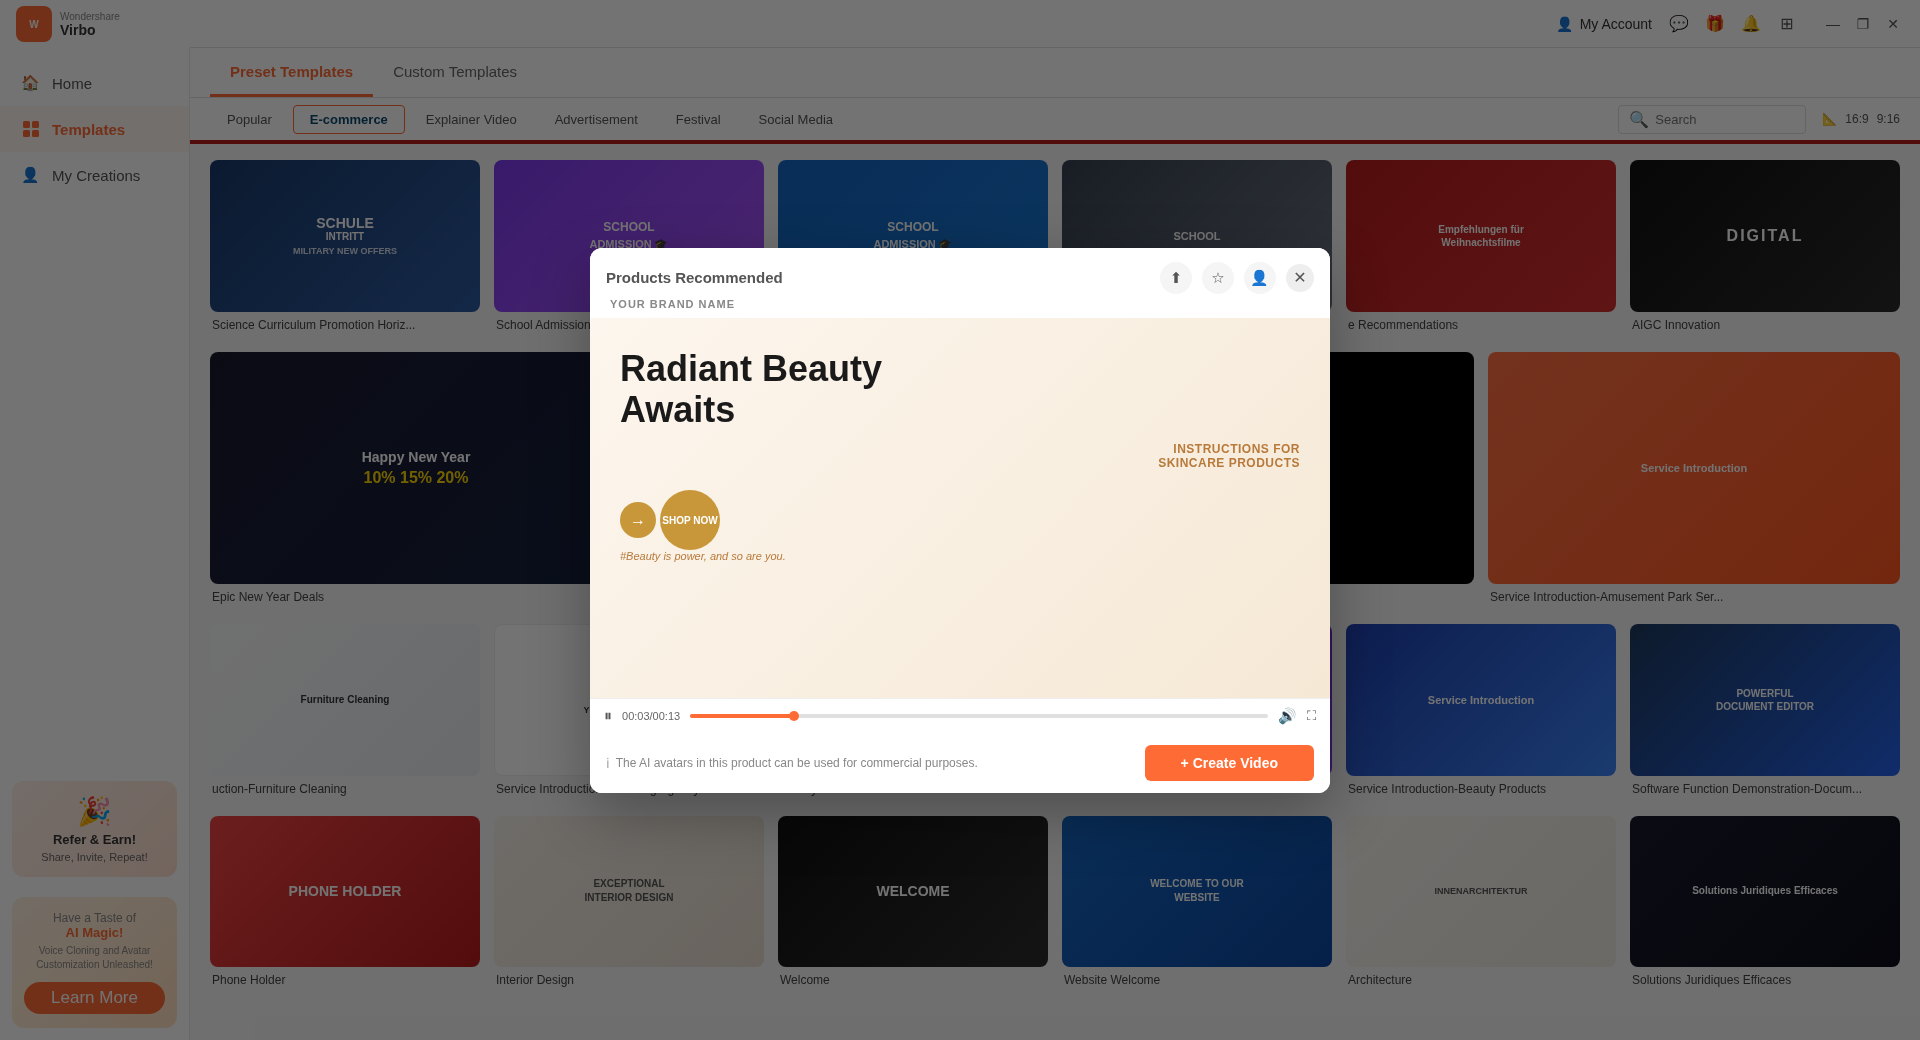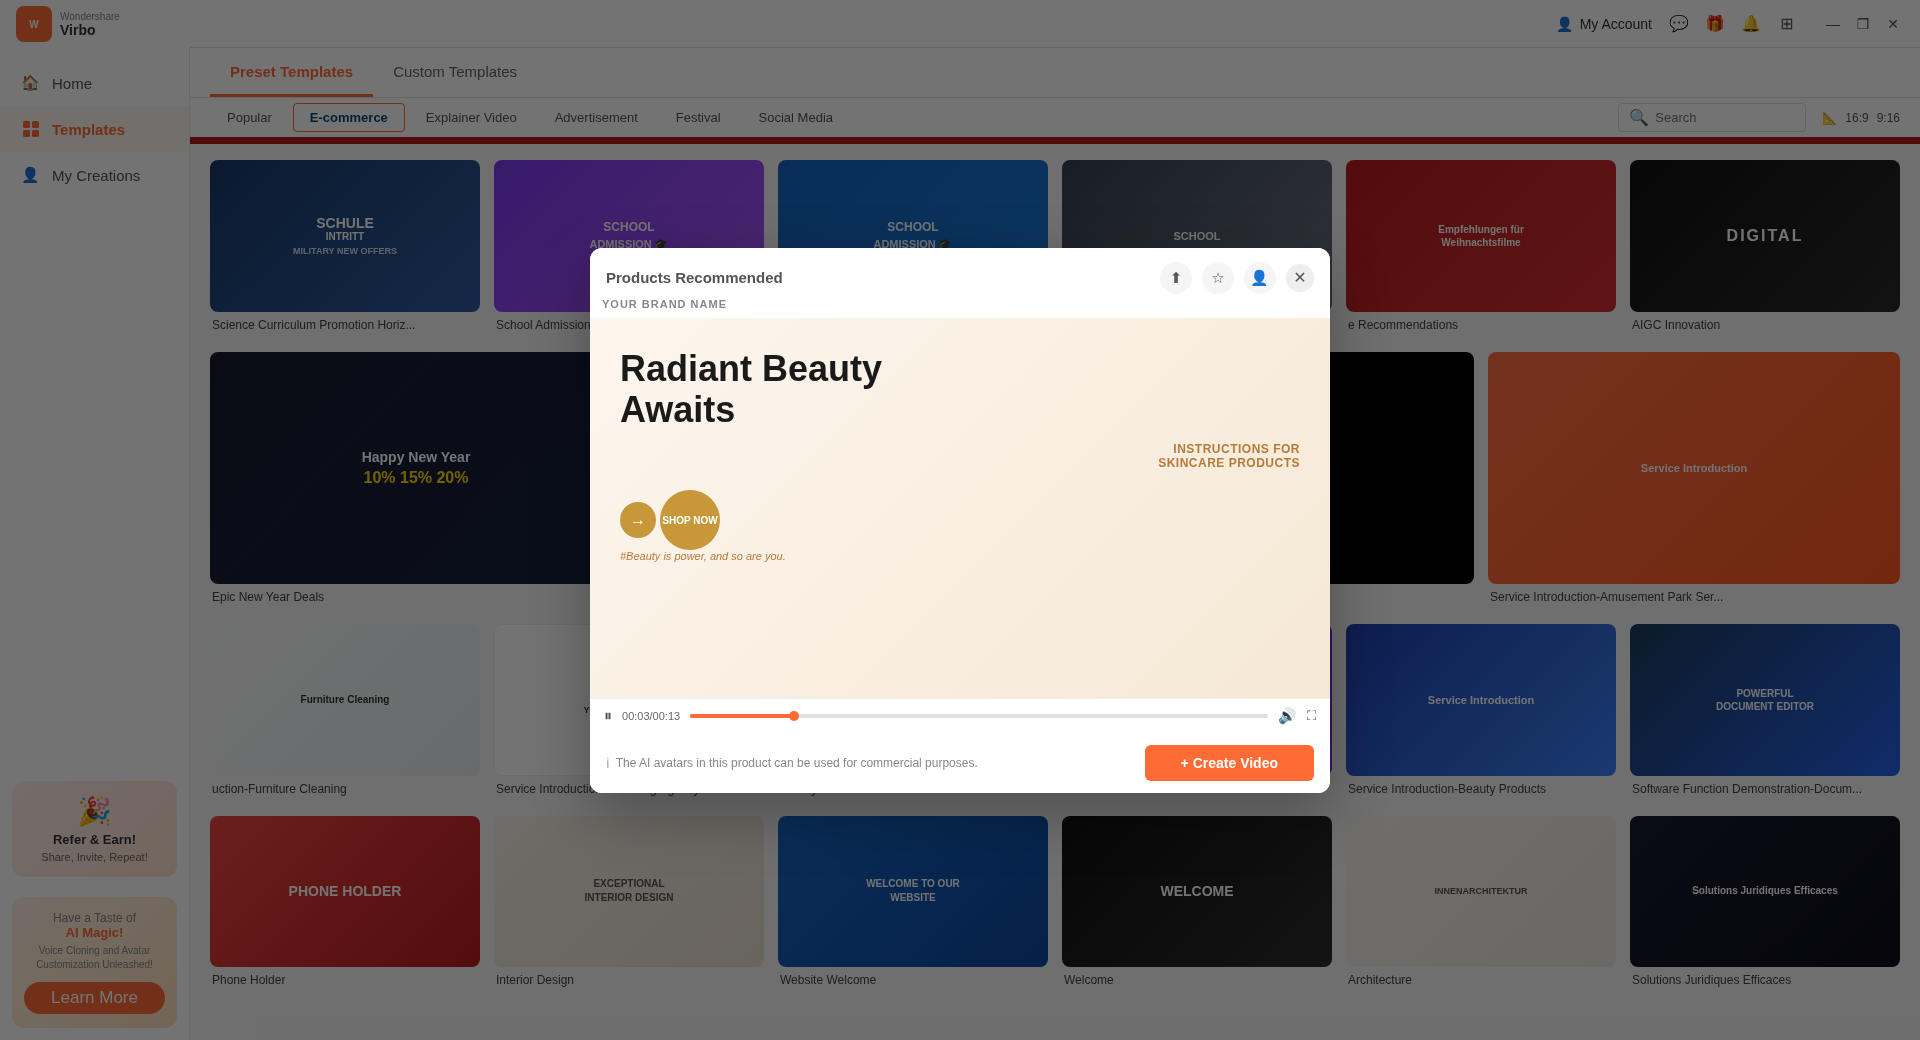--- a/index.html
+++ b/index.html
@@ -59,21 +59,21 @@
       display: flex; align-items: center; padding: 0 20px; height: 50px;
     }
     .tab-item {
       padding: 14px 20px; font-size: 15px; color: #666; cursor: pointer;
       border-bottom: 3px solid transparent; margin-bottom: -1px;
     }
     .tab-item.active { color: #ff6b35; border-bottom-color: #ff6b35; font-weight: 600; }
 
     
     .filter-bar {
-      background: #fff; border-bottom: 7px solid #b91c1c;
+      background: #fff; border-bottom: 4px solid #b91c1c;
       display: flex; align-items: center; padding: 0 20px; height: 46px; gap: 4px;
     }
     .filter-btn {
       padding: 6px 16px; font-size: 13px; color: #555; cursor: pointer;
       border-radius: 4px; border: 1px solid transparent; background: transparent;
     }
     .filter-btn.active { color: #0c4a6e; font-weight: 600; border-color: #ff6b35; }
     .filter-search {
       margin-left: auto; display: flex; align-items: center; gap: 6px;
       border: 1px solid #ddd; border-radius: 4px; padding: 4px 10px; background: #fff;
@@ -102,21 +102,21 @@
       box-shadow: 0 20px 60px rgba(0,0,0,0.3); position: relative;
     }
     .modal-header {
       display: flex; align-items: center; justify-content: space-between;
       padding: 14px 16px 0; background: white;
     }
     .modal-title { font-size: 15px; color: #555; font-weight: 600; }
     .modal-header-icons { display: flex; align-items: center; gap: 10px; }
     .modal-icon-btn { width: 32px; height: 32px; border-radius: 50%; background: #f5f5f5; display: flex; align-items: center; justify-content: center; cursor: pointer; color: #555; font-size: 15px; border: none; }
     .modal-close { width: 28px; height: 28px; border-radius: 50%; background: #eee; display: flex; align-items: center; justify-content: center; cursor: pointer; color: #555; font-size: 16px; border: none; }
-    .modal-brand { padding: 4px 12px 8px; font-size: 11px; font-weight: 700; color: #888; letter-spacing: 1px; }
+    .modal-brand { padding: 4px 20px 8px; font-size: 11px; font-weight: 700; color: #888; letter-spacing: 1px; }
 
     
     .video-preview {
       position: relative; width: 100%; height: 380px;
       background: linear-gradient(135deg, #fdf6ee, #f5e8d5);
       overflow: hidden;
     }
     .video-left {
       flex: 1; padding: 30px 30px; display: flex; flex-direction: column; justify-content: space-between;
     }
@@ -417,33 +417,33 @@
       <div class="grid-item">
         <div class="grid-thumb" style="background:linear-gradient(135deg,#f5f0e8,#e8ddd0);">
           <div class="tf" style="color:#555;flex-direction:column;font-size:10px;line-height:1.4;">
             <div>EXCEPTIONAL</div>
             <div>INTERIOR DESIGN</div>
           </div>
         </div>
         <div class="grid-label">Interior Design</div>
       </div>
       <div class="grid-item">
+        <div class="grid-thumb" style="background:linear-gradient(135deg,#111,#2d2d2d);">
+          <div class="tf" style="color:white;font-size:14px;font-weight:700;">WELCOME</div>
+        </div>
+        <div class="grid-label">Welcome</div>
+      </div>
+      <div class="grid-item">
         <div class="grid-thumb" style="background:linear-gradient(135deg,#1565c0,#0d47a1);">
           <div class="tf" style="color:white;flex-direction:column;font-size:10px;line-height:1.4;">
             <div>WELCOME TO OUR</div>
             <div>WEBSITE</div>
           </div>
         </div>
         <div class="grid-label">Website Welcome</div>
-      </div>
-      <div class="grid-item">
-        <div class="grid-thumb" style="background:linear-gradient(135deg,#111,#2d2d2d);">
-          <div class="tf" style="color:white;font-size:14px;font-weight:700;">WELCOME</div>
-        </div>
-        <div class="grid-label">Welcome</div>
       </div>
       <div class="grid-item">
         <div class="grid-thumb" style="background:linear-gradient(135deg,#f8f4ef,#ede9e0);">
           <div class="tf" style="color:#555;font-size:9px;text-align:center;">INNENARCHITEKTUR</div>
         </div>
         <div class="grid-label">Architecture</div>
       </div>
       <div class="grid-item">
         <div class="grid-thumb" style="background:linear-gradient(135deg,#1a1a2e,#0d0d1a);">
           <div class="tf" style="color:white;font-size:10px;text-align:center;line-height:1.4;">Solutions Juridiques Efficaces</div>

